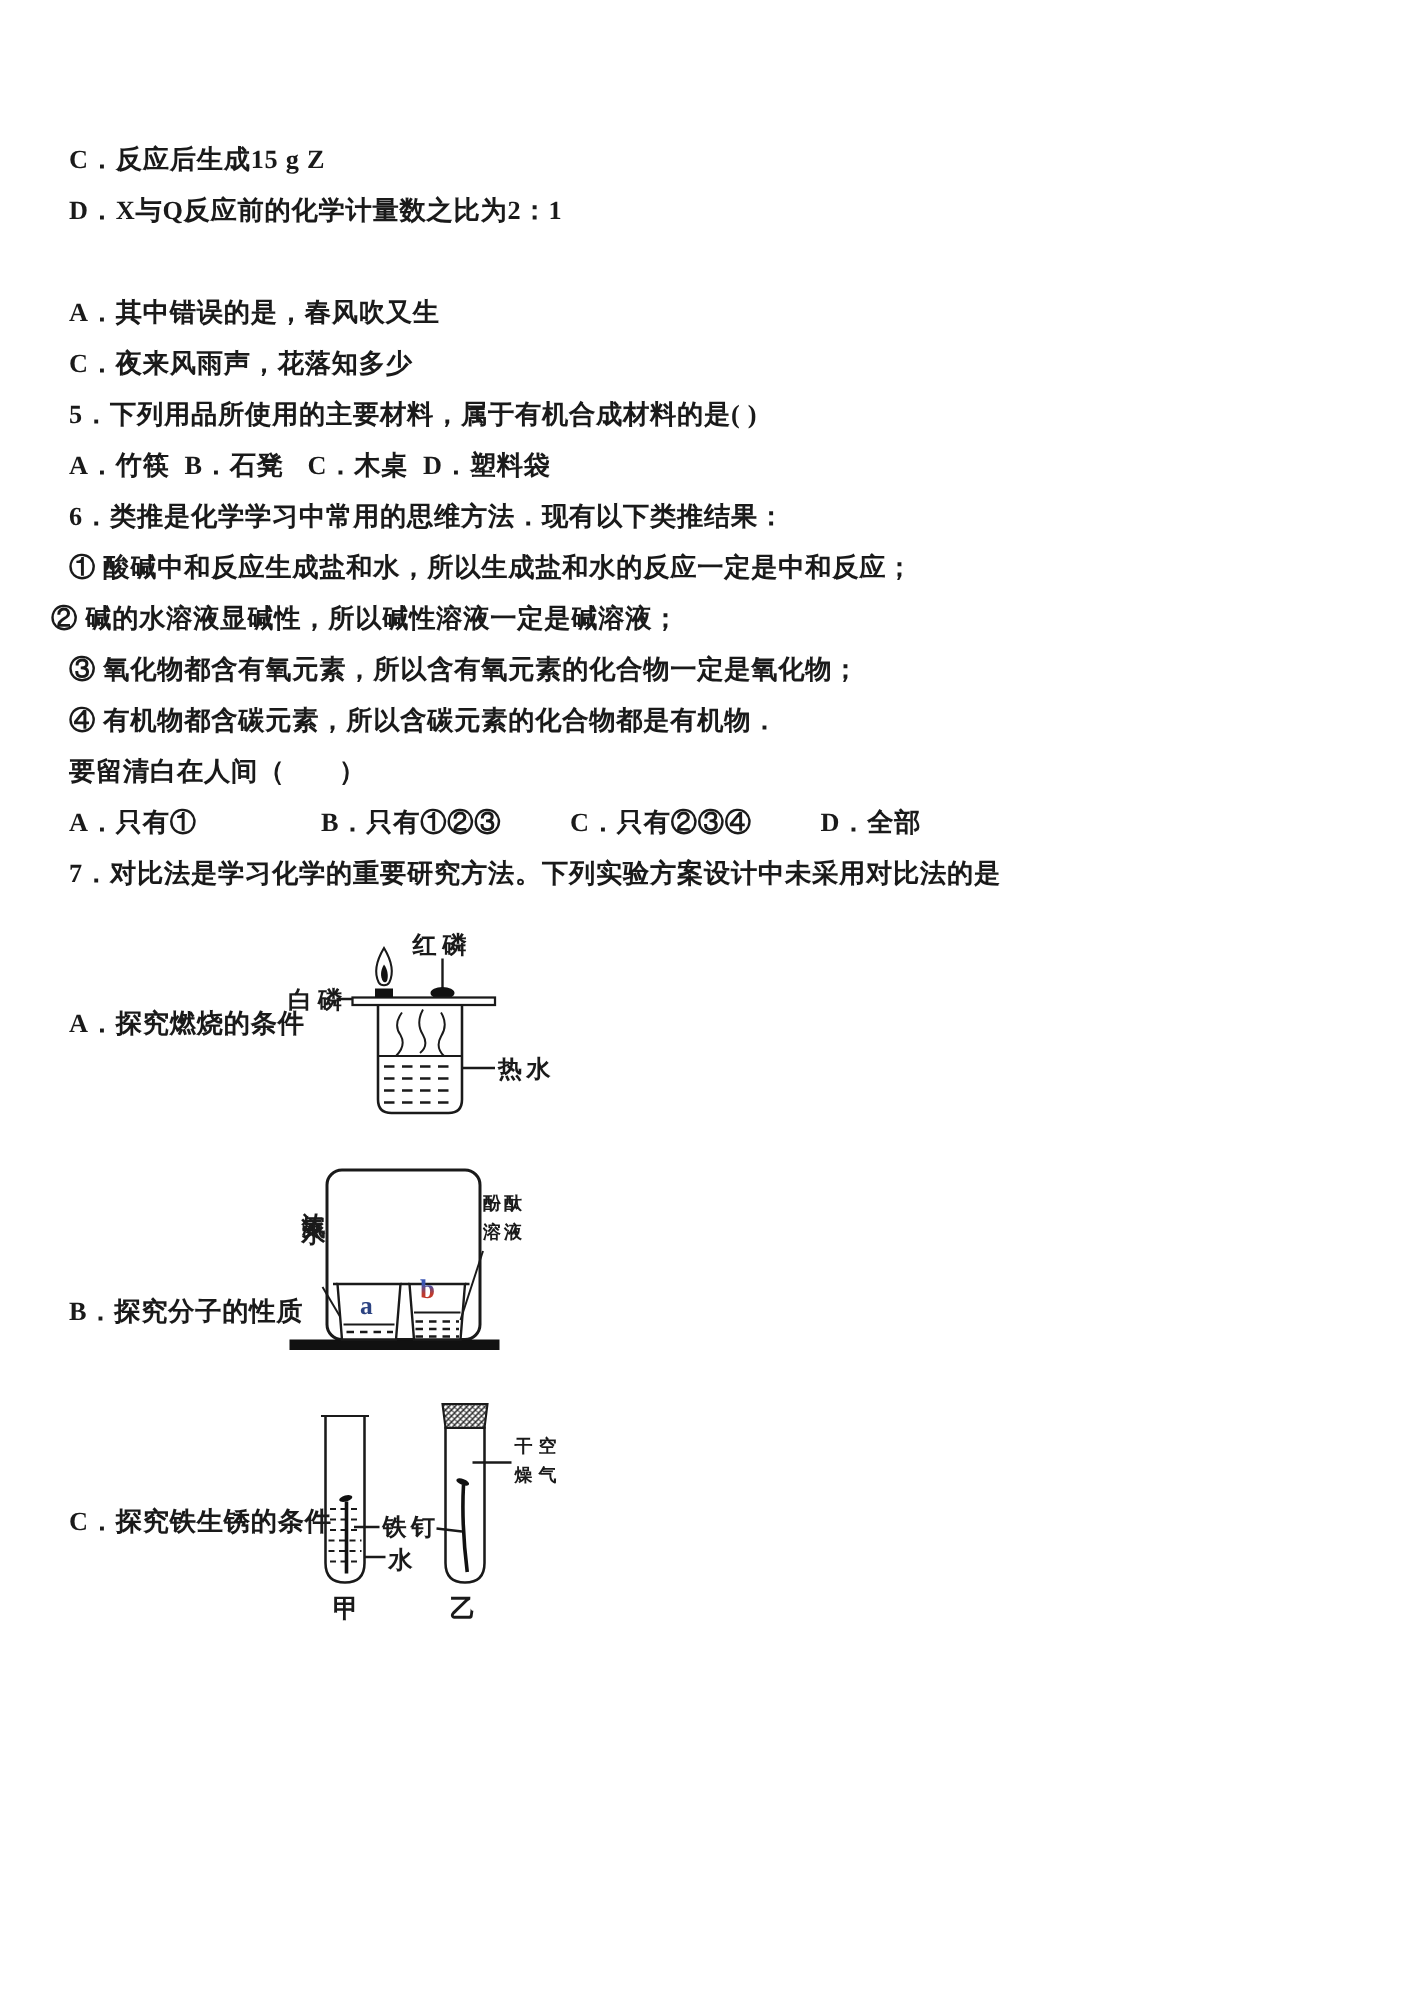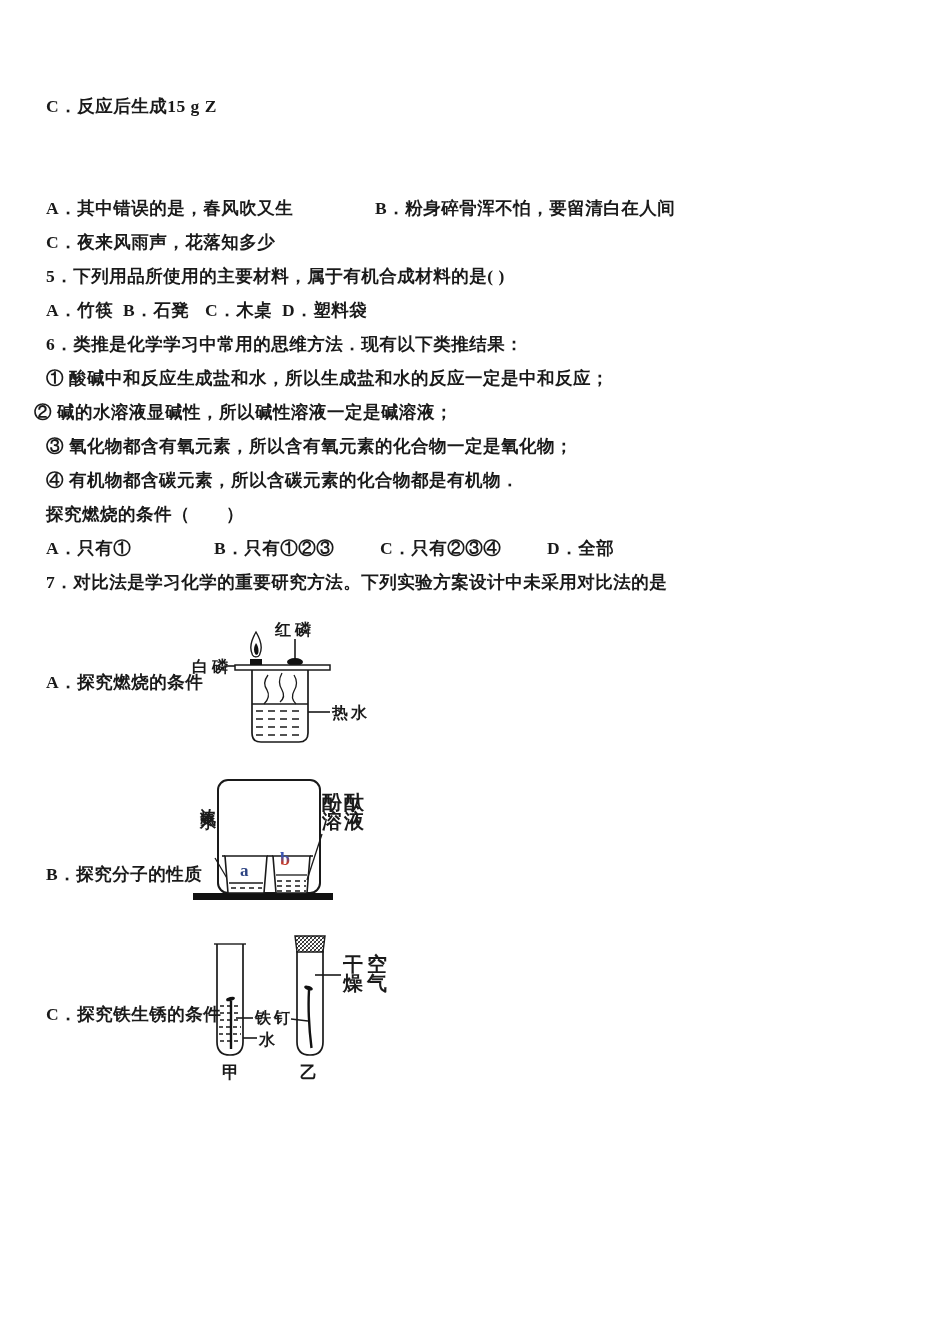--- a/index.html
+++ b/index.html
@@ -14,21 +14,21 @@
   .tl{
     position:absolute;
     font-size:17.5px;
     font-weight:700;
     letter-spacing:0.5px;
     white-space:nowrap;
     line-height:20px;
   }
   .dlabel{
     position:absolute;
-    font-size:20px;
+    font-size:12px;
     font-weight:600;
     line-height:19px;
     white-space:pre-line;
     letter-spacing:2px;
   }
   .vtext{
     position:absolute;
     font-size:16px;
     font-weight:600;
     writing-mode:vertical-rl;
@@ -56,37 +56,37 @@
     color:#3a55b4;
     -webkit-text-fill-color:transparent;
   }
 </style>
 </head>
 <body>
 
 <div class="page">
 
   <div class="tl" style="left:46px;top:96px">C．反应后生成15 g Z</div>
+  <div class="tl" style="left:46px;top:130px">D．X与Q反应前的化学计量数之比为2：1</div>
 
   <div class="tl" style="left:46px;top:198px">A．其中错误的是，春风吹又生</div>
-  <div class="tl" style="left:375px;top:198px">B．粉身碎骨浑不怕，要留清白在人间</div>
   <div class="tl" style="left:46px;top:232px">C．夜来风雨声，花落知多少</div>
 
   <div class="tl" style="left:46px;top:266px">5．下列用品所使用的主要材料，属于有机合成材料的是( )</div>
   <div class="tl" style="left:46px;top:300px">A．竹筷</div>
   <div class="tl" style="left:123px;top:300px">B．石凳</div>
   <div class="tl" style="left:205px;top:300px">C．木桌</div>
   <div class="tl" style="left:282px;top:300px">D．塑料袋</div>
 
   <div class="tl" style="left:46px;top:334px">6．类推是化学学习中常用的思维方法．现有以下类推结果：</div>
   <div class="tl" style="left:46px;top:368px">① 酸碱中和反应生成盐和水，所以生成盐和水的反应一定是中和反应；</div>
   <div class="tl" style="left:34px;top:402px">② 碱的水溶液显碱性，所以碱性溶液一定是碱溶液；</div>
   <div class="tl" style="left:46px;top:470px">④ 有机物都含碳元素，所以含碳元素的化合物都是有机物．</div>
   <div class="tl" style="left:46px;top:436px">③ 氧化物都含有氧元素，所以含有氧元素的化合物一定是氧化物；</div>
-  <div class="tl" style="left:46px;top:504px">探究燃烧的条件（　　）</div>
+  <div class="tl" style="left:46px;top:504px">要留清白在人间（　　）</div>
   <div class="tl" style="left:46px;top:538px">A．只有①</div>
   <div class="tl" style="left:214px;top:538px">B．只有①②③</div>
   <div class="tl" style="left:380px;top:538px">C．只有②③④</div>
   <div class="tl" style="left:547px;top:538px">D．全部</div>
 
   <div class="tl" style="left:46px;top:572px">7．对比法是学习化学的重要研究方法。下列实验方案设计中未采用对比法的是</div>
 
   <div class="tl" style="left:46px;top:672px">A．探究燃烧的条件</div>
   <div class="tl" style="left:46px;top:864px">B．探究分子的性质</div>
   <div class="tl" style="left:46px;top:1004px">C．探究铁生锈的条件</div>

